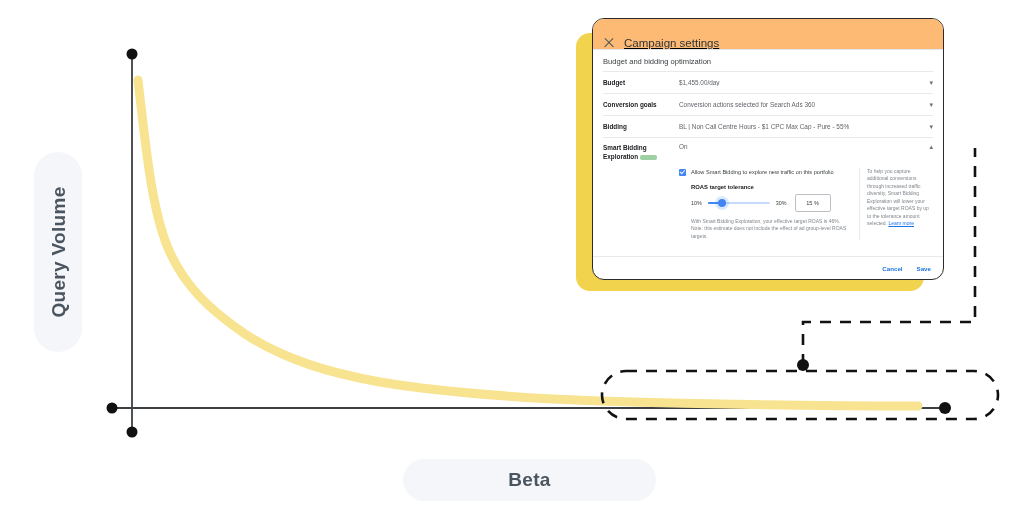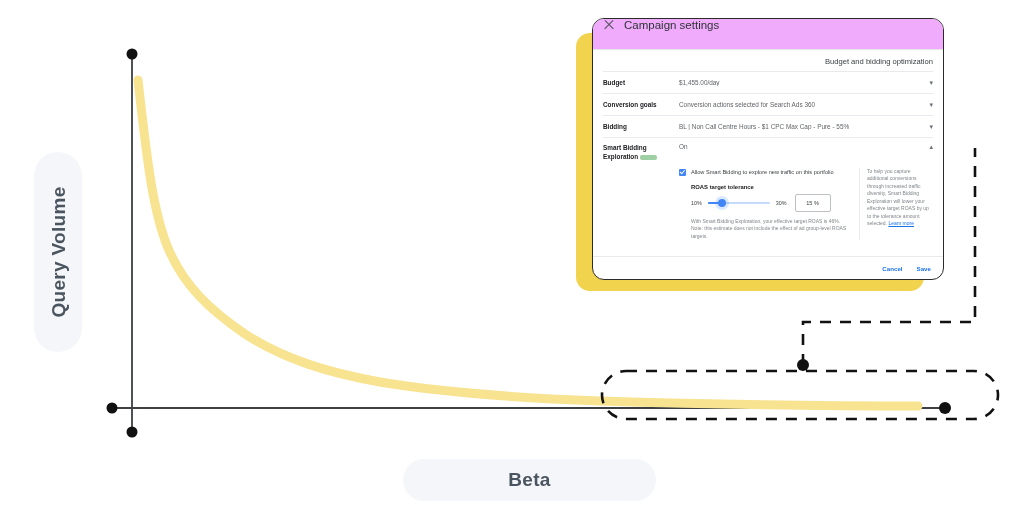--- a/index.html
+++ b/index.html
@@ -77,24 +77,25 @@
     border: 1px solid #2b2b2b;
     box-sizing: border-box;
     overflow: hidden;
     display: flex;
     flex-direction: column;
   }
   .dlg-header {
     height: 30px;
     flex: 0 0 30px;
     display: flex;
-    align-items: flex-start;
+    align-items: flex-end;
     padding: 0 10px;
     border-bottom: 1px solid #e4e6e8;
-    background: #f0abfc;
+    background: #fdba74;
+    text-decoration: underline;
   }
   .close-x {
     width: 12px;
     height: 12px;
     position: relative;
     margin-right: 9px;
     flex: 0 0 12px;
   }
   .close-x:before, .close-x:after {
     content: "";
@@ -109,21 +110,20 @@
   .close-x:after  { transform: rotate(-45deg); }
   .dlg-title {
     font-size: 11.5px;
     color: #2f3437;
   }
 
   .section-title {
     font-size: 7.6px;
     color: #3c4043;
     padding: 7px 10px 5px 10px;
-    text-align: right;
   }
 
   .settings-rows {
     padding: 0 10px;
   }
   .setting-row {
     display: flex;
     align-items: center;
     height: 21px;
     border-top: 1px solid #e8eaed;

